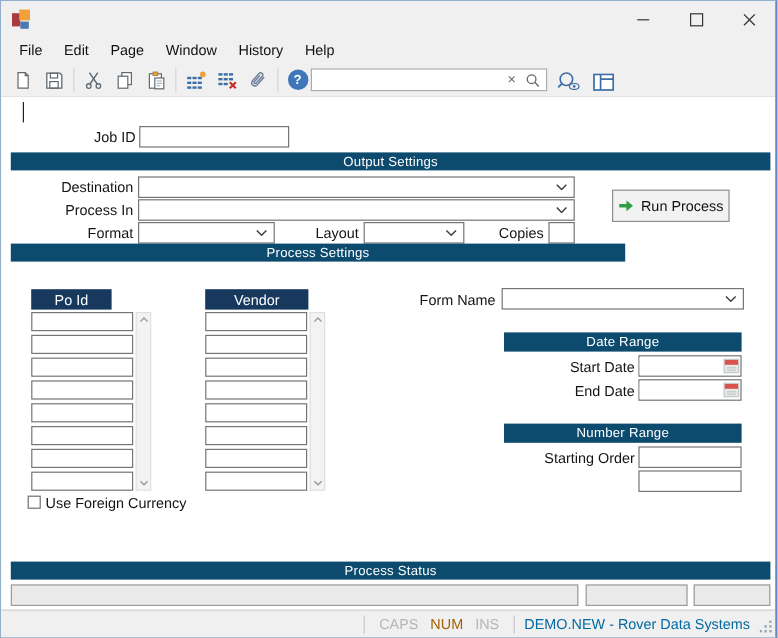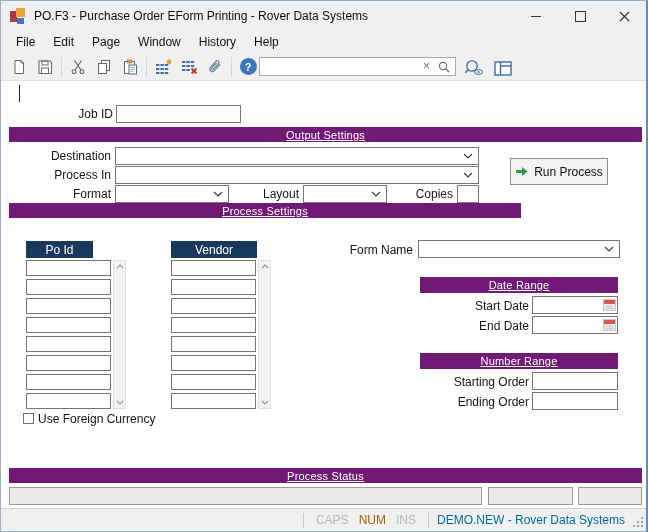--- a/index.html
+++ b/index.html
@@ -24,21 +24,21 @@
   .tb-btn{width:24px;height:24px;display:flex;align-items:center;justify-content:center;margin:0 1px;}
   .tb-sep{width:1px;height:20px;background:#d6d6d6;margin:0 3px;}
   .help-circle{width:17px;height:17px;border-radius:50%;background:#3f76ba;color:#fff;font-size:11px;font-weight:bold;display:flex;align-items:center;justify-content:center;}
   .tb-search{position:absolute;left:258px;top:4px;width:197px;height:19px;border:1px solid #ababab;background:#fff;box-sizing:border-box;display:flex;align-items:center;}
   .tb-search input{flex:1;border:none;outline:none;font-size:12px;padding:0 4px;font-family:inherit;min-width:0;background:transparent;}
   .tb-search .glyph{color:#6a6a6a;font-size:12px;padding:0 4px;line-height:17px;}
   .tb-abs{position:absolute;top:4px;width:24px;height:22px;display:flex;align-items:center;justify-content:center;}
   
   .content-bg{position:absolute;left:0;top:80px;right:0;bottom:22px;background:#ffffff;}
   .caret{position:absolute;left:18px;top:84px;width:1px;height:17px;background:#202020;}
-  .band{position:absolute;background:#701a75;color:#ffffff;font-size:11px;height:15px;display:flex;align-items:center;justify-content:center;letter-spacing:.2px;text-decoration:underline;}
+  .band{position:absolute;background:#0c4a6e;color:#ffffff;font-size:11px;height:15px;display:flex;align-items:center;justify-content:center;letter-spacing:.2px;}
   .lbl{position:absolute;font-size:12px;color:#141414;text-align:right;white-space:nowrap;line-height:17px;}
   .tin{position:absolute;border:1px solid #757575;background:#fff;font-size:12px;padding:0 3px;box-sizing:border-box;font-family:inherit;outline:none;}
   .dd{position:absolute;border:1px solid #757575;background:#fff;box-sizing:border-box;}
   .dd .chev{position:absolute;right:5px;top:50%;transform:translateY(-50%);line-height:0;}
   .colhdr{position:absolute;background:#17395e;color:#fff;font-size:12px;height:17px;display:flex;align-items:center;justify-content:center;}
   .listcol{position:absolute;display:flex;flex-direction:column;gap:3px;}
   .list-input{width:85px;height:16px;border:1px solid #757575;box-sizing:border-box;background:#fff;font-size:12px;padding:0 2px;font-family:inherit;outline:none;}
   .vscroll{position:absolute;width:13px;height:149px;background:#f3f3f3;border:1px solid #e0e0e0;box-sizing:border-box;display:flex;flex-direction:column;justify-content:space-between;align-items:center;padding:3px 0;}
   .run-btn{position:absolute;left:509px;top:157px;width:98px;height:27px;background:#f2f2f2;border:1px solid #8f8f8f;box-sizing:border-box;display:flex;align-items:center;justify-content:center;gap:6px;font-size:12px;color:#111;}
   .datefield{position:absolute;width:86px;height:18px;border:1px solid #757575;background:#fff;box-sizing:border-box;display:flex;align-items:center;}
@@ -60,21 +60,20 @@
 <body>
 
 <div class="window">
 
   <div class="titlebar">
     <div class="app-icon">
       <span class="sq-red"></span>
       <span class="sq-orange"></span>
       <span class="sq-blue"></span>
     </div>
-    <span class="title-text">PO.F3 - Purchase Order EForm Printing - Rover Data Systems</span>
     <div class="caption-btns">
       <div class="caption-btn">
         <span style="display:block;width:10px;height:1px;background:#333;"></span>
       </div>
       <div class="caption-btn">
         <span style="display:block;width:9px;height:9px;border:1px solid #333;"></span>
       </div>
       <div class="caption-btn">
         <span style="line-height:0;">
           <svg width="11" height="11" viewBox="0 0 11 11">
@@ -334,21 +333,20 @@
     <span class="cal">
       <span class="cal-top"></span>
       <span class="cal-line" style="top:6px;"></span>
       <span class="cal-line" style="top:8px;"></span>
     </span>
   </div>
 
   <div class="band" style="left:419px;top:352px;width:198px;height:16px;">Number Range</div>
   <div class="lbl" style="left:408px;top:373px;width:120px;">Starting Order</div>
   <input class="tin" style="left: 531px; top: 371px; width: 86px; height: 18px;" value="">
-  <div class="lbl" style="left:408px;top:393px;width:120px;">Ending Order</div>
   <input class="tin" style="left: 531px; top: 391px; width: 86px; height: 18px;" value="">
 
   <div class="band" style="left:8px;top:467px;width:633px;">Process Status</div>
   <div class="statusbox" style="left:8px;width:473px;"></div>
   <div class="statusbox" style="left:487px;width:85px;"></div>
   <div class="statusbox" style="left:577px;width:64px;"></div>
 
   <div class="statusbar">
     <div class="sb-sep"></div>
     <span class="sb-dim">CAPS</span>

